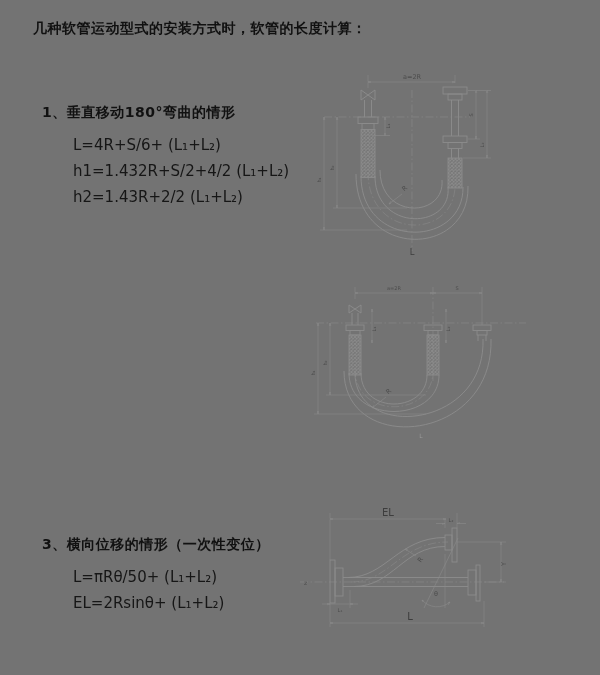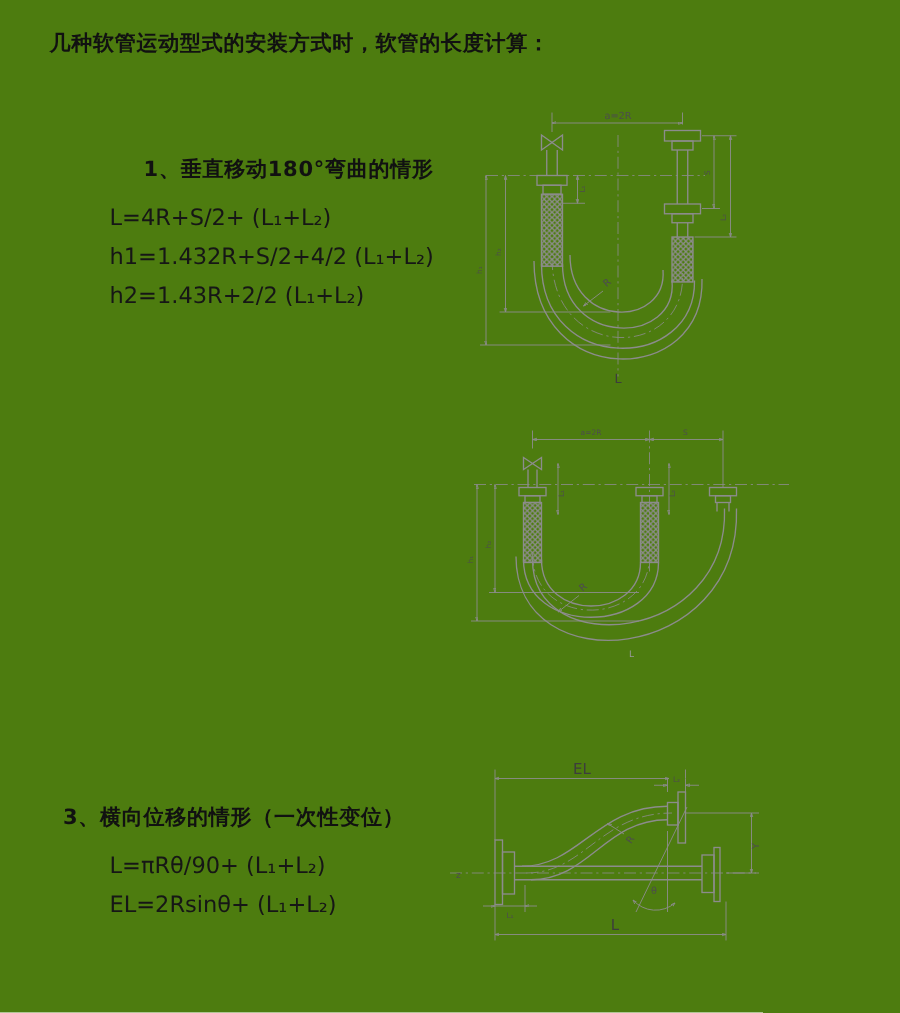--- a/index.html
+++ b/index.html
@@ -1,26 +1,26 @@
 <!DOCTYPE html>
 <html><head>
 <meta charset="utf-8">
 <style>
   html,body { margin:0; padding:0; background:#ffffff; }
   .page {
-    position:relative; width:600px; height:675px; background:#4d7c0f;
+    position:relative; width:600px; height:675px; background:#737373;
     font-family:"DejaVu Sans","Liberation Sans",sans-serif; color:#1c1c1c;
     overflow:hidden;
   }
   .title {
     position:absolute; left:33px; top:20px; margin:0;
     font-size:14px; font-weight:700; letter-spacing:0.5px; color:#111;
   }
   .sec { position:absolute; left:42px; }
-  .sec h2 { margin:0 0 10px 0; font-size:14px; font-weight:700; color:#111; letter-spacing:0.5px;text-align:right; }
+  .sec h2 { margin:0 0 10px 0; font-size:14px; font-weight:700; color:#111; letter-spacing:0.5px; }
   .formulas { padding-left:31px; }
   .formula { font-size:15px; line-height:26px; color:#161616; white-space:pre; }
   .s1 { top:104px; }
   .s2 { top:301px; }
   .s3 { top:536px; }
   .diag { position:absolute; }
   .d1 { left:312px; top:68px; }
   .d2 { left:306px; top:281px; }
   .d3 { left:298px; top:508px; }
   svg line, svg path, svg rect, svg polygon { stroke:#8c8c8c; fill:none; stroke-width:0.9; }
@@ -35,33 +35,33 @@
 </head>
 <body>
 
 <div class="page">
 
   <h1 class="title">几种软管运动型式的安装方式时，软管的长度计算：</h1>
 
   <section class="sec s1">
     <h2>1、垂直移动180°弯曲的情形</h2>
     <div class="formulas">
-      <div class="formula">L=4R+S/2+ (L₁+L₂)</div>
+      <div class="formula">L=4R+S/6+ (L₁+L₂)</div>
       <div class="formula">h1=1.432R+S/2+4/2 (L₁+L₂)</div>
       <div class="formula">h2=1.43R+2/2 (L₁+L₂)</div>
     </div>
   </section>
 
   <section class="sec s2">
   </section>
 
   <section class="sec s3">
     <h2>3、横向位移的情形（一次性变位）</h2>
     <div class="formulas">
-      <div class="formula">L=πRθ/90+ (L₁+L₂)</div>
+      <div class="formula">L=πRθ/50+ (L₁+L₂)</div>
       <div class="formula">EL=2Rsinθ+ (L₁+L₂)</div>
     </div>
   </section>
 
   <svg class="diag d1" width="218" height="190" viewBox="0 0 218 190">
     <defs>
       <pattern id="hx1" width="3.5" height="3.5" patternUnits="userSpaceOnUse">
         <path d="M0,0 L3.5,3.5 M3.5,0 L0,3.5" stroke="#9a9a9a" stroke-width="0.45"></path>
       </pattern>
       <marker id="a1" markerWidth="6" markerHeight="4" refX="4.6" refY="1.5" orient="auto-start-reverse">

